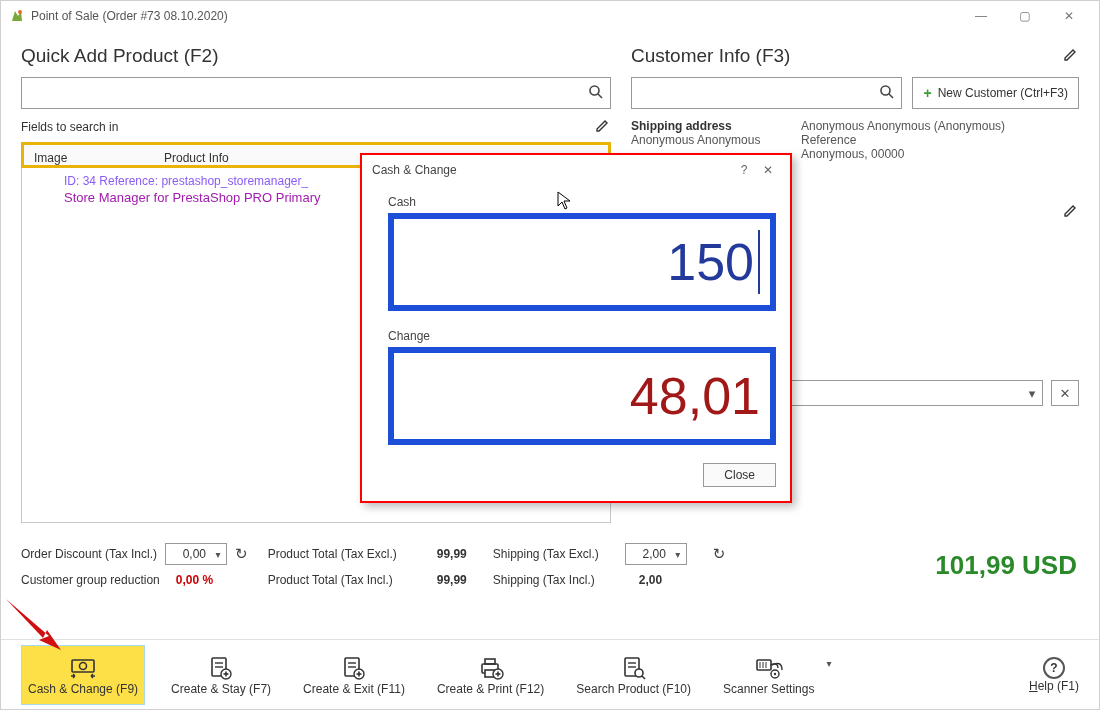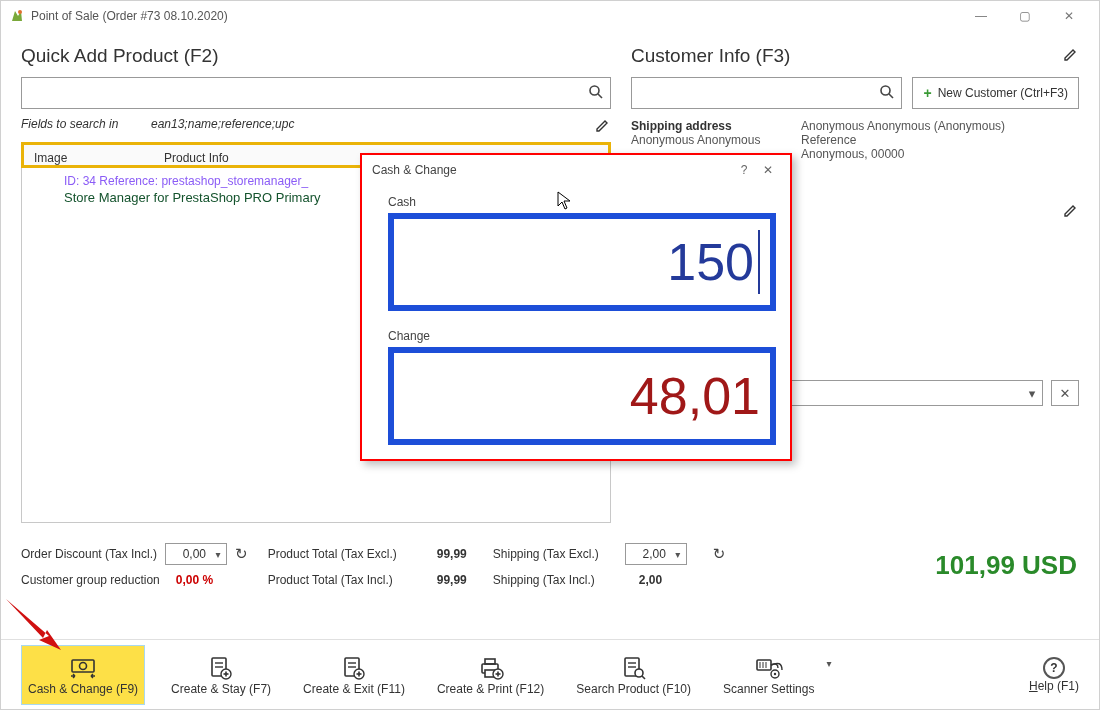--- a/index.html
+++ b/index.html
@@ -11,29 +11,29 @@
   .win-btn { width:44px; height:28px; display:flex; align-items:center; justify-content:center; color:#777; }
   .body { position:relative; padding:10px 20px 0 20px; height:calc(100% - 30px - 70px); }
   .cols { display:flex; gap:20px; }
   .left { flex:0 0 590px; }
   .right { flex:1; }
   .section-title { font-size:19px; color:#333; margin:4px 0 10px 0; display:flex; align-items:center; }
   .pencil { margin-left:auto; color:#444; }
   .search-box { display:flex; align-items:center; border:1px solid #999; height:32px; background:#fff; }
   .search-box input { flex:1; border:0; outline:0; padding:0 8px; font-size:14px; height:100%; }
   .search-icon { width:28px; text-align:center; color:#444; }
-  .fields-row { display:flex; margin-top:8px; font-size:12px; color:#333;font-style:italic; }
+  .fields-row { display:flex; align-items:center; margin-top:8px; font-size:12px; color:#333; }
   .fields-row .lbl { width:130px; }
   .fields-row .val { flex:1; }
   .table-head { display:flex; border:3px solid #eab308; background:#fafafa; height:26px; align-items:flex-end; font-size:12px; margin-top:6px; }
   .th { padding:0 10px; }
   .prod-list { border:1px solid #c8c8c8; border-top:0; height:355px; overflow:hidden; }
   .prod-row { padding:6px 10px 4px 42px; font-size:13px; }
   .prod-row .meta { color:#8b5cf6; font-size:12px; }
-  .prod-row .name { color:#14532d; margin-top:2px; }
+  .prod-row .name { color:#a21caf; margin-top:2px; }
   .cust-row { display:flex; gap:10px; }
   .cust-search { flex:1; }
   .btn-newcust { display:flex; align-items:center; gap:6px; border:1px solid #999; height:32px; padding:0 10px; font-size:12px; color:#333; background:#fff; }
   .plus { color:#3a9a36; font-weight:bold; font-size:14px; }
   .ship-block { margin-top:10px; font-size:12px; display:flex; }
   .ship-lbl { width:170px; }
   .ship-lbl b { color:#333; }
   .ship-addr { color:#555; }
   .status-line { margin-top:60px; font-size:13px; }
   .coupon-row { display:flex; gap:8px; align-items:center; margin-top:36px; }
@@ -106,21 +106,20 @@
           <input style="">
           <span class="search-icon">
             <svg width="16" height="16" viewBox="0 0 16 16">
                 <circle cx="6.5" cy="6.5" r="4.5" fill="none" stroke="#444" stroke-width="1.6"></circle>
                 <line x1="10" y1="10" x2="14" y2="14" stroke="#444" stroke-width="1.6"></line>
               </svg>
           </span>
         </div>
         <div class="fields-row">
           <span class="lbl">Fields to search in</span>
-          <span class="val">ean13;name;reference;upc</span>
           <span class="pencil">
             <svg width="16" height="16" viewBox="0 0 16 16">
                 <path d="M2 12 L10 4 L12 6 L4 14 L2 14 Z" fill="none" stroke="#333" stroke-width="1.4"></path>
               </svg>
           </span>
         </div>
         <div class="table-head">
           <div class="th" style="width:130px">Image</div>
           <div class="th">Product Info</div>
         </div>
@@ -327,20 +326,23 @@
     <div class="dlg-body">
       <div class="dlg-lbl">Cash</div>
       <div class="dlg-field">
         <span class="cash-val">150</span>
         <span class="cash-caret"></span>
       </div>
       <div class="dlg-lbl" style="margin-top:18px">Change</div>
       <div class="dlg-field">
         <span class="change-val">48,01</span>
       </div>
+      <div class="dlg-foot">
+        <div class="dlg-close">Close</div>
+      </div>
     </div>
   </div>
 
   <span class="red-arrow">
     <svg width="70" height="60" viewBox="0 0 70 60">
         <path d="M5 5 L48 42 L38 46 L60 56 L46 36 L42 44 Z" fill="#d01010"></path>
       </svg>
   </span>
 
   <span class="cursor">

